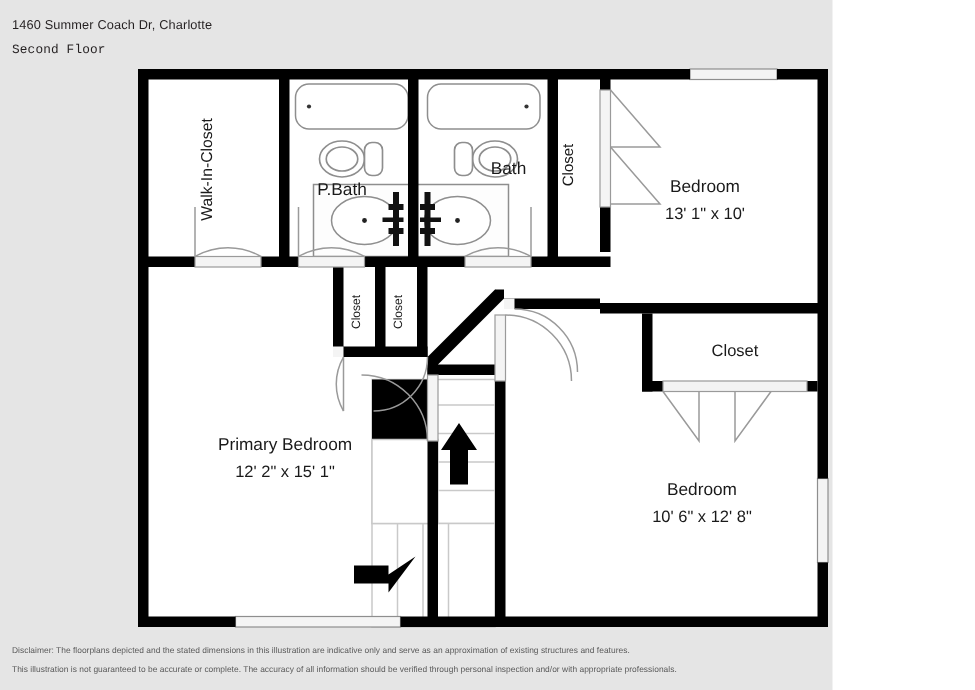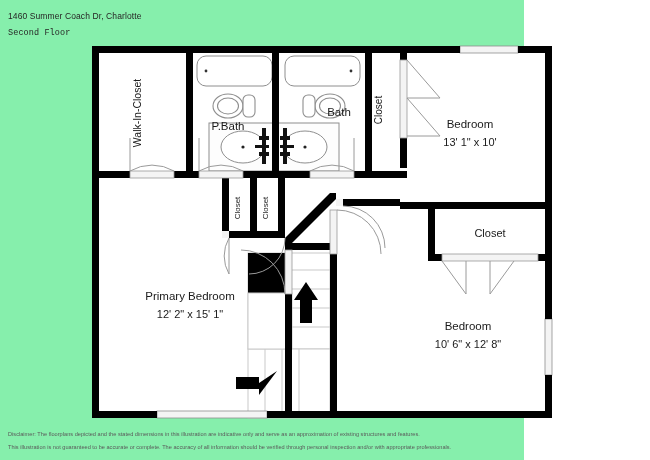--- a/index.html
+++ b/index.html
@@ -11,21 +11,22 @@
     width: 650px;
     height: 460px;
     position: relative;
     font-family: "Liberation Sans", sans-serif;
     overflow: hidden;
   }
   #page {
     position: absolute;
     left: 0; top: 0;
     width: 524px; height: 460px;
-    background: #86efac;
+    background: #e5e5e5;
+    padding-left: 31px;
   }
   .hdr {
     position: absolute;
     left: 8px;
     font-size: 8.5px;
     color: #231f20;
     letter-spacing: 0.1px;
     white-space: nowrap;
   }
   #addr-line { top: 11px; }

